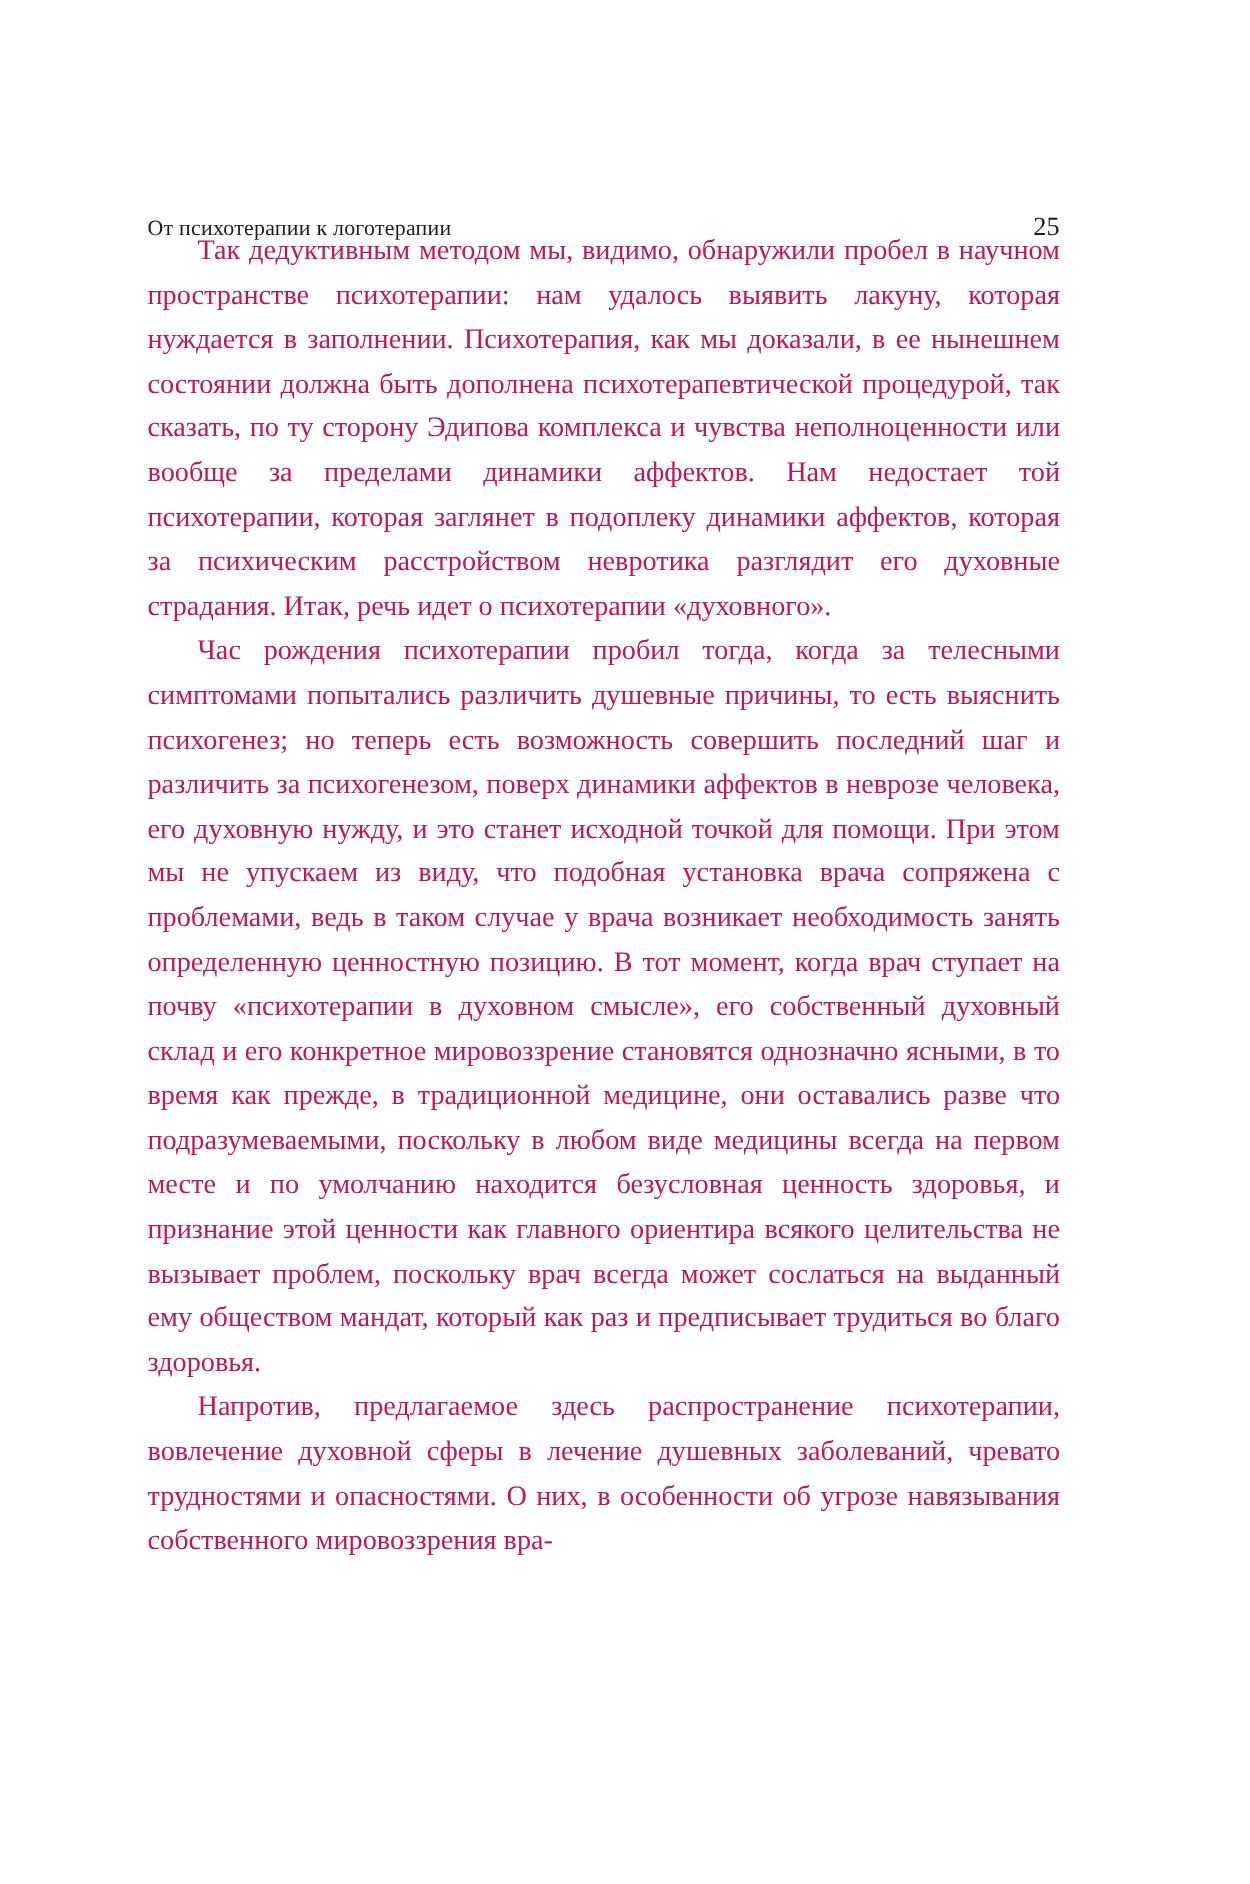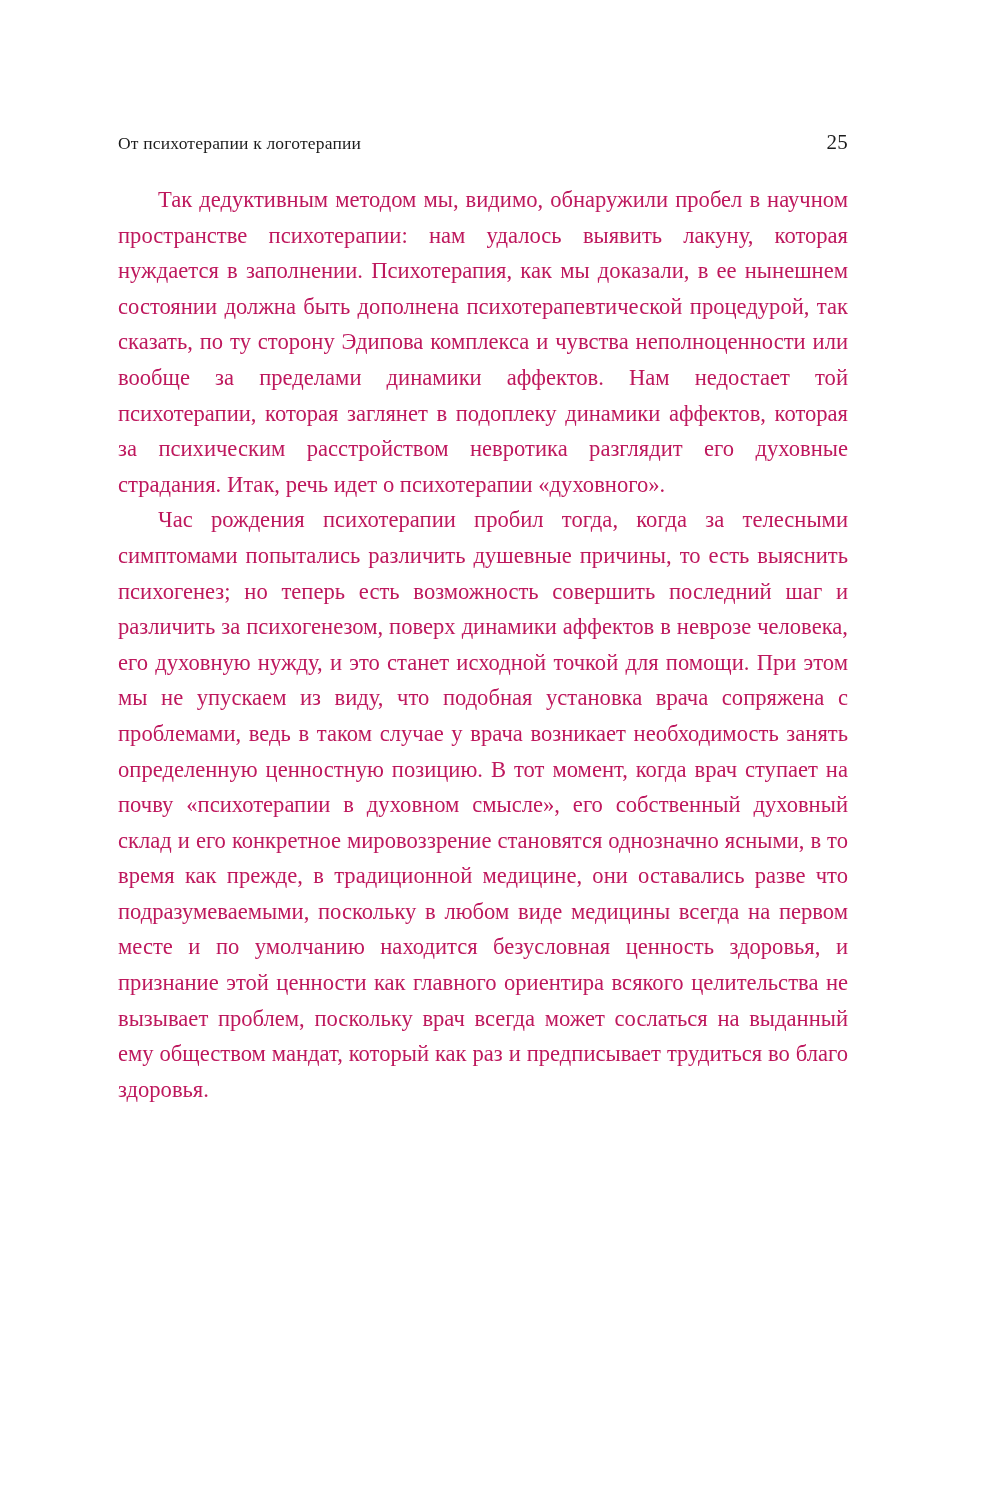--- a/index.html
+++ b/index.html
@@ -26,20 +26,21 @@
     justify-content: space-between;
     font-size: 17.5px;
     letter-spacing: 0.2px;
     color: #1c1c1c;
   }
   .running-head .title {
     font-family: "Liberation Serif", "DejaVu Serif", serif;
   }
   .running-head .folio {
     font-size: 21px;
+    margin-top: 39px;
   }
   .body {
     position: absolute;
     left: 118px;
     top: 182px;
     width: 730px;
   }
   p {
     margin: 0;
     font-size: 22.6px;
@@ -60,15 +61,16 @@
 <div class="page">
 
   <div class="running-head">
     <span class="title">От психотерапии к логотерапии</span>
     <span class="folio">25</span>
   </div>
 
   <div class="body">
     <p>Так дедуктивным методом мы, видимо, обнаружили пробел в научном пространстве психотерапии: нам удалось выявить лакуну, которая нуждается в заполнении. Психотерапия, как мы доказали, в ее нынешнем состоянии должна быть дополнена психотерапевтической процедурой, так сказать, по ту сторону Эдипова комплекса и чувства неполноценности или вообще за пределами динамики аффектов. Нам недостает той психотерапии, которая заглянет в подоплеку динамики аффектов, которая за психическим расстройством невротика разглядит его духовные страдания. Итак, речь идет о психотерапии «духовного».</p>
     <p>Час рождения психотерапии пробил тогда, когда за телесными симптомами попытались различить душевные причины, то есть выяснить психогенез; но теперь есть возможность совершить последний шаг и различить за психогенезом, поверх динамики аффектов в неврозе человека, его духовную нужду, и это станет исходной точкой для помощи. При этом мы не упускаем из виду, что подобная установка врача сопряжена с проблемами, ведь в таком случае у врача возникает необходимость занять определенную ценностную позицию. В тот момент, когда врач ступает на почву «психотерапии в духовном смысле», его собственный духовный склад и его конкретное мировоззрение становятся однозначно ясными, в то время как прежде, в традиционной медицине, они оставались разве что подразумеваемыми, поскольку в любом виде медицины всегда на первом месте и по умолчанию находится безусловная ценность здоровья, и признание этой ценности как главного ориентира всякого целительства не вызывает проблем, поскольку врач всегда может сослаться на выданный ему обществом мандат, который как раз и предписывает трудиться во благо здоровья.</p>
+    <p class="last">Напротив, предлагаемое здесь распространение психотерапии, вовлечение духовной сферы в лечение душевных заболеваний, чревато трудностями и опасностями. О них, в особенности об угрозе навязывания собственного мировоззрения вра-</p>
   </div>
 
 </div>
 
 </body></html>

